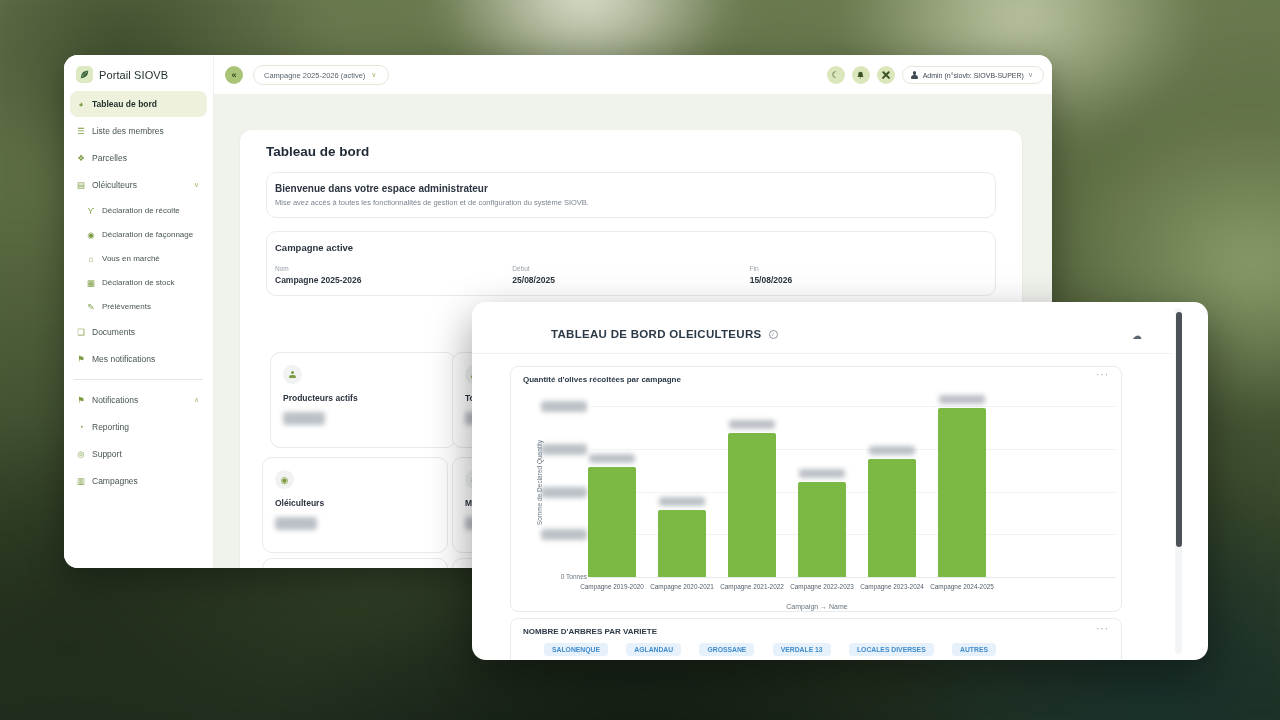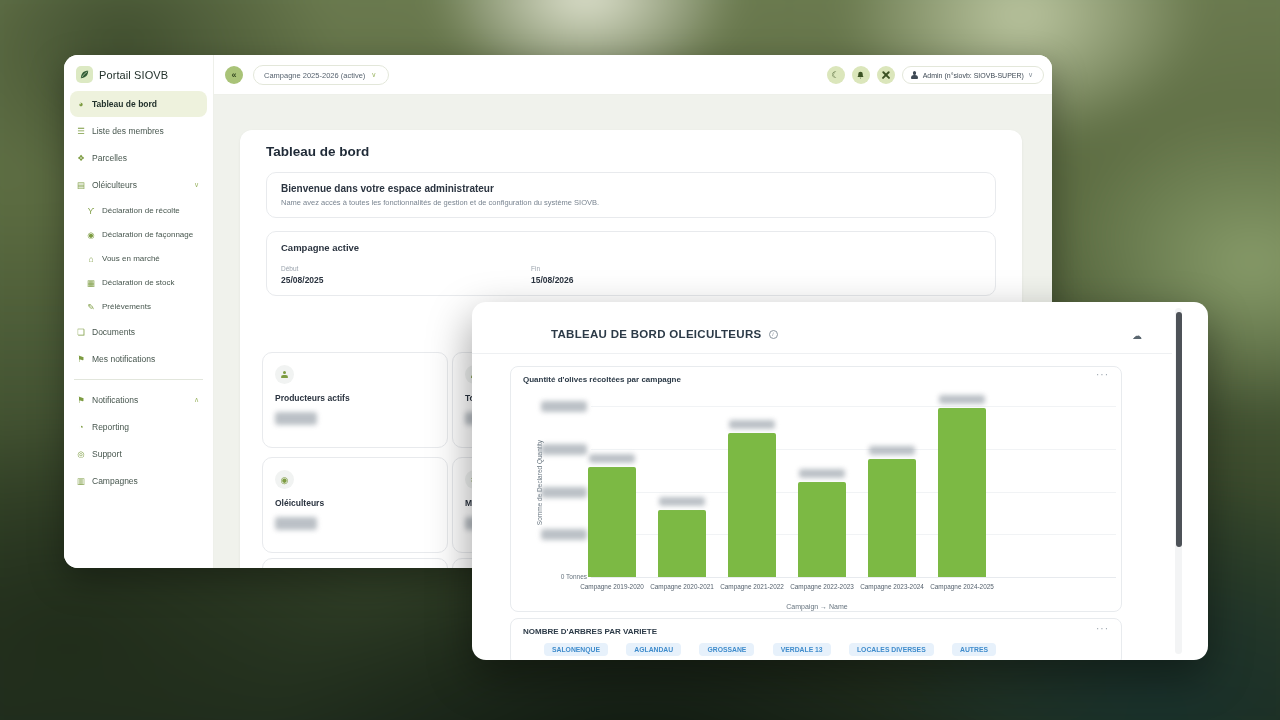--- a/index.html
+++ b/index.html
@@ -51,21 +51,21 @@
   .admin-pill { height:18px; border:1px solid #e3e7da; border-radius:9px; background:#fff; display:flex; align-items:center;
     gap:4px; padding:0 8px; font-size:7px; color:#3f4a55; cursor:pointer; }
   .person { position:relative; width:8px; height:8px; flex:none; }
   .person::before { content:""; position:absolute; left:2.2px; top:0; width:3.6px; height:3.6px; border-radius:50%; background:currentColor; }
   .person::after { content:""; position:absolute; left:.6px; top:4.2px; width:6.8px; height:3.6px; border-radius:3.4px 3.4px 1px 1px; background:currentColor; }
 
   .content { position:absolute; left:150px; top:40px; right:0; bottom:0; background:#f0f2ec; }
   .panel { position:absolute; left:26px; top:35px; width:782px; height:460px; background:#fff; border-radius:12px;
     box-shadow:0 1px 3px rgba(20,30,20,.06); padding:14px 26px; }
   .page-title { font-size:13.5px; font-weight:bold; color:#1f2a37; }
-  .box { border:1px solid #e8eaed; border-radius:10px; padding:10px 14px; margin-top:13px; }
+  .box { border:1px solid #e8eaed; border-radius:10px; padding:10px 8px; margin-top:13px; }
   .box-title { font-size:10px; font-weight:bold; color:#2b3440; }
   .box-sub { font-size:7.5px; color:#7a8591; margin-top:4px; }
   .fields { display:flex; margin-top:12px; }
   .field { width:250px; }
   .f-label { font-size:6.5px; color:#9aa3ad; }
   .f-value { font-size:8.5px; font-weight:bold; color:#2b3440; margin-top:3px; }
 
   .stat-card { position:absolute; width:186px; height:96px; background:#fff; border:1px solid #e8eaed; border-radius:10px; padding:12px; }
   .stat-ic { width:19px; height:19px; border-radius:50%; background:#f1f3f2; display:flex; align-items:center; justify-content:center;
     color:#7d9c42; font-size:9px; }
@@ -229,41 +229,45 @@
         </div>
       </div>
     </div>
 
     <div class="content">
       <div class="panel">
         <div class="page-title">Tableau de bord</div>
 
         <div class="box">
           <div class="box-title">Bienvenue dans votre espace administrateur</div>
-          <div class="box-sub">Name avez accès à toutes les fonctionnalités de gestion et de configuration du système SIOVB.</div>
+          <div class="box-sub">Mise avez accès à toutes les fonctionnalités de gestion et de configuration du système SIOVB.</div>
         </div>
 
         <div class="box">
           <div class="box-title" style="font-size:9.5px">Campagne active</div>
           <div class="fields">
 
+          <div class="field">
+                <div class="f-label">Nom</div>
+                <div class="f-value">Campagne 2025-2026</div>
+              </div>
               <div class="field">
                 <div class="f-label">Début</div>
                 <div class="f-value">25/08/2025</div>
               </div>
               <div class="field">
                 <div class="f-label">Fin</div>
                 <div class="f-value">15/08/2026</div>
               </div>
             </div>
         </div>
       </div>
       <div id="stat-zone">
 
-      <div class="stat-card" style="left: 48px; top: 257px;">
+      <div class="stat-card" style="left: 56px; top: 257px;">
             <span class="stat-ic">
               <span class="person" style="color: rgb(125, 156, 66);"></span>
             </span>
             <div class="stat-label">Producteurs actifs</div>
             <div class="redact stat-num"></div>
           </div>
           <div class="stat-card" style="left: 48px; top: 362px;">
             <span class="stat-ic">
               <span class="glyph">◉</span>
             </span>

